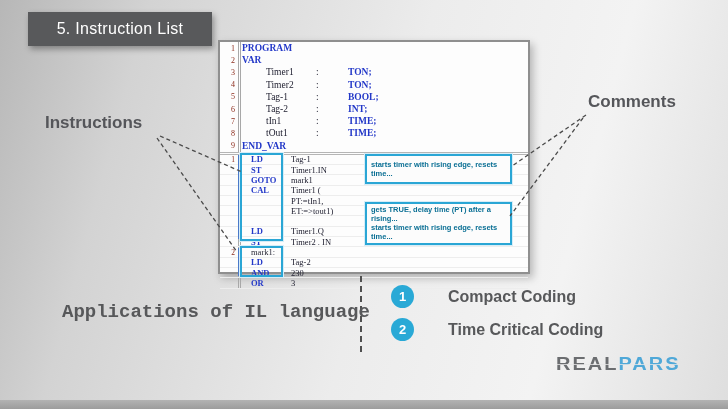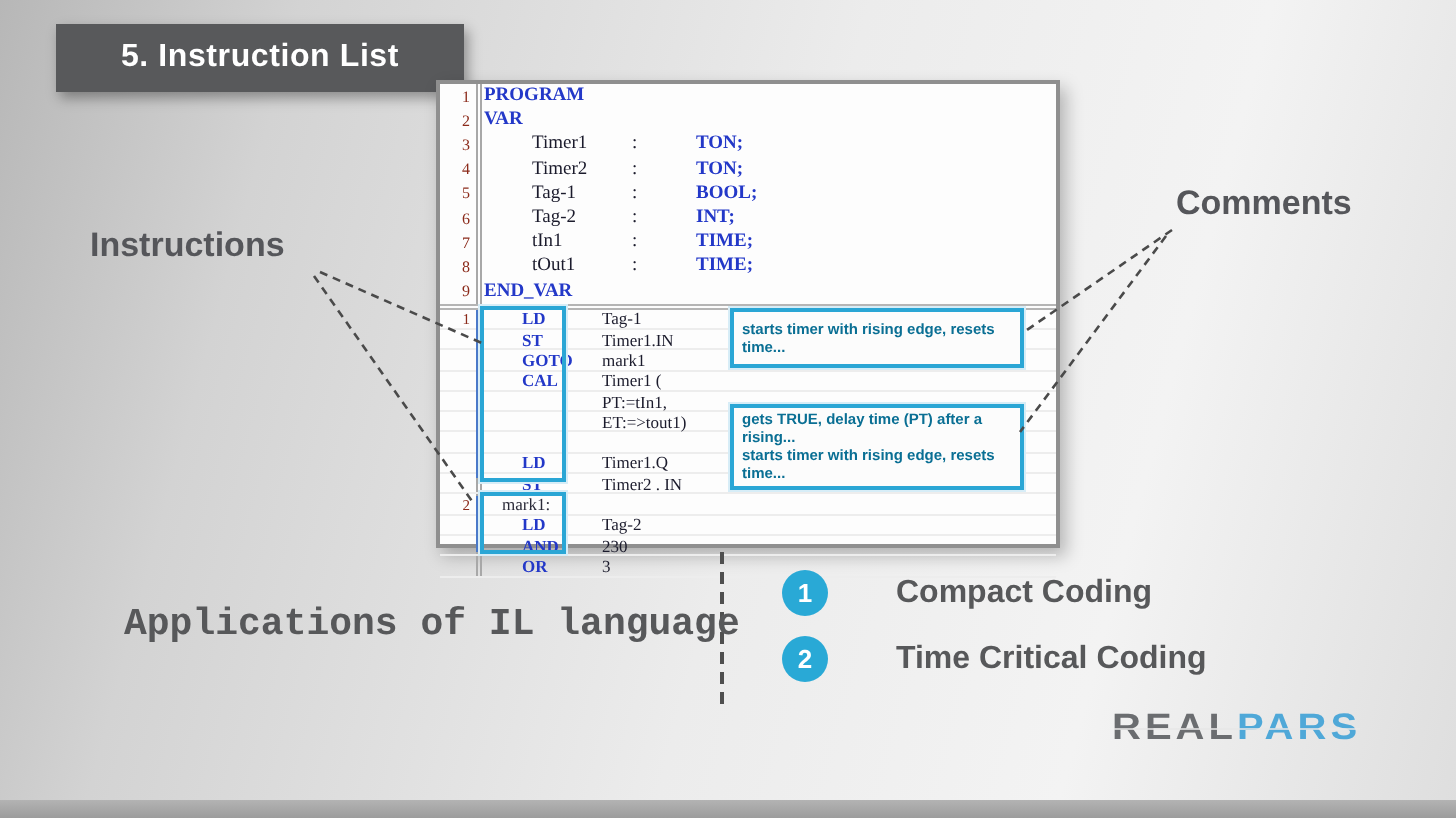--- a/index.html
+++ b/index.html
@@ -4,22 +4,22 @@
 <style>
   html,body{margin:0;padding:0;background:#888;}
   .slide{
     position:relative;width:728px;height:409px;overflow:hidden;
     background:linear-gradient(105deg,#b7b7b7 0%,#d3d3d3 18%,#ececec 52%,#f3f3f3 76%,#dedede 100%);
     font-family:"Liberation Sans",sans-serif;
   }
   .footer-strip{position:absolute;left:0;bottom:0;width:728px;height:9px;
     background:linear-gradient(#b3b3b3,#9c9c9c);}
   
-  .badge{position:absolute;left:28px;top:12px;width:204px;height:34px;
-    background:#58595b;color:#fff;font-size:16px;font-weight:bold;
+  .badge{position:absolute;left:28px;top:12px;width:184px;height:34px;
+    background:#58595b;color:#fff;font-size:16px;font-weight:normal;
     display:flex;align-items:center;justify-content:center;letter-spacing:.3px;
     box-shadow:2px 3px 6px rgba(0,0,0,.35);}
   
   .side-label{position:absolute;font-size:17px;font-weight:bold;color:#55565a;}
   .lbl-instructions{left:45px;top:113px;}
   .lbl-comments{left:588px;top:92px;}
   
   .editor{position:absolute;left:218px;top:40px;width:312px;height:234px;
     background:#fdfdfd;border:2px solid #8f8f8f;box-shadow:3px 4px 8px rgba(0,0,0,.25);
     font-family:"Liberation Serif",serif;box-sizing:border-box;}
@@ -30,21 +30,21 @@
   .kw{color:#2338c8;font-weight:bold;margin-left:1px;white-space:pre;}
   .nm{margin-left:24px;width:50px;color:#1b1b2c;white-space:pre;}
   .cl{width:16px;color:#1b1b2c;}
   .ty{color:#2338c8;font-weight:bold;margin-left:16px;}
   
   .il{position:relative;}
   .ilrow{display:flex;align-items:center;height:9.3px;font-size:8.5px;border-bottom:1px solid #ededed;}
   .iln{width:15px;text-align:right;padding-right:3px;border-right:3px double #a8a8a8;
       color:#8b2a1a;font-size:7.5px;flex:none;height:100%;display:flex;align-items:center;justify-content:flex-end;}
   .ilab{margin-left:10px;color:#2a2a38;white-space:pre;}
-  .ins{width:40px;margin-left:10px;color:#2338c8;font-weight:bold;white-space:pre;}
+  .ins{width:40px;color:#2338c8;font-weight:bold;white-space:pre;}
   .opd{color:#1b1b2c;white-space:pre;}
   .blue-line{position:absolute;left:18px;width:2px;background:#4a79c9;}
   .bl1{top:0;height:84px;} .bl2{top:93px;height:28px;}
   .ibox{position:absolute;left:20px;width:43px;border:2.5px solid #2aa6d5;
     box-shadow:0 0 0 1px #d7edf7;box-sizing:border-box;background:transparent;}
   .ibox-a{top:-2px;height:88px;} .ibox-b{top:91px;height:31px;}
   .cbox{position:absolute;left:145px;width:147px;border:2.5px solid #2aa6d5;
     background:#fcfcfc;box-shadow:0 0 0 1px #d7edf7;box-sizing:border-box;
     font-family:"Liberation Sans",sans-serif;font-weight:bold;color:#0a6f94;
     font-size:7.5px;line-height:9px;display:flex;flex-direction:column;justify-content:center;

